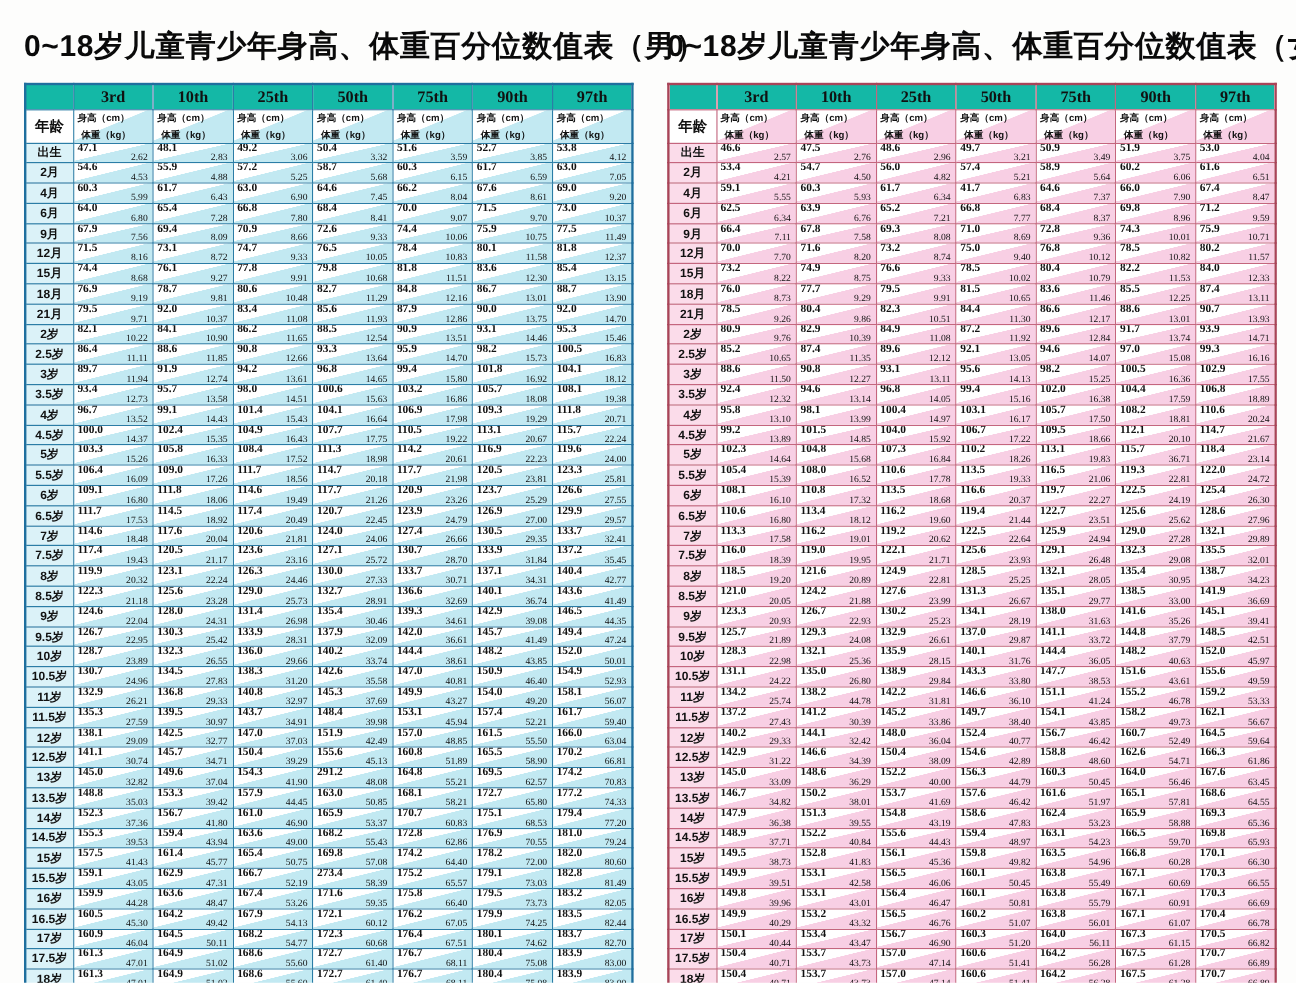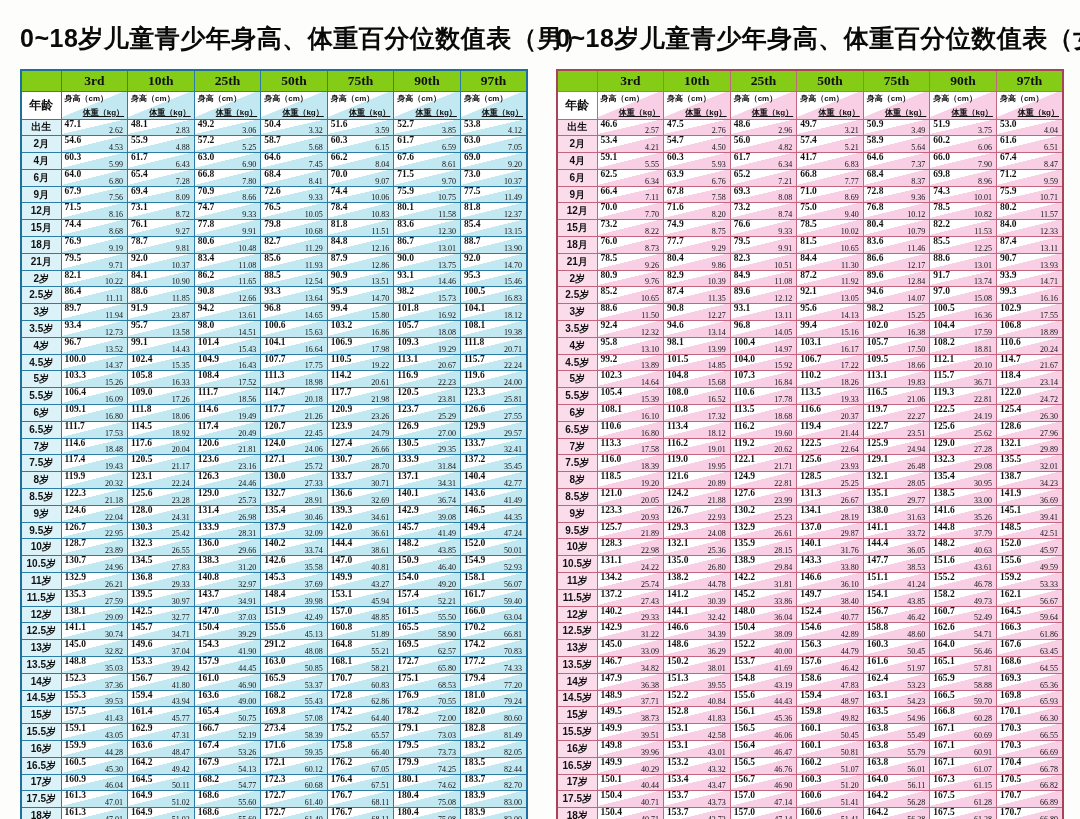--- a/index.html
+++ b/index.html
@@ -8,29 +8,29 @@
   .page { display:flex; gap:28px; padding:14px 16px 0 20px; }
   .panel { width:508px; }
   .panel h1 { text-align:center; font-size:25px; font-weight:bold; letter-spacing:0.5px;
               color:#0a0a0a; margin:8px 0 14px 0; white-space:nowrap; }
   table { border-collapse:collapse; table-layout:fixed; width:100%; }
   .boys  { --outer:#1f6f9e; --grid:#2b7da6; --diag:#c2e9f2; --agebg:#dbf2f8; }
   .girls { --outer:#a84458; --grid:#c4657e; --diag:#f8cfe4; --agebg:#fbdcea; }
   table { border:2px solid var(--outer); }
   th, td { border:1px solid var(--grid); overflow:hidden; }
   col.agecol { width:40px; }
-  thead tr.pct th { height:21px; background:#84cc16; font-family:"Liberation Serif", serif;
+  thead tr.pct th { height:21px; background:#14b8a6; font-family:"Liberation Serif", serif;
                     font-size:13.5px; font-weight:bold; text-align:center; }
   thead tr.unit th { height:27px; }
   th.corner { background:#fff; }
   th.agehead { background:#fff; font-size:12px; font-weight:bold; text-align:center;margin-top:22px; }
   .unitcell { position:relative; width:100%; height:27px;
               background:linear-gradient(to bottom right, #ffffff 46%, var(--diag) 47%); }
   .unitcell .uh { position:absolute; top:1px; left:3px; font-size:8px; font-weight:bold; }
-  .unitcell .uw { position:absolute; bottom:1px; right:3px; font-size:8px; font-weight:bold;text-decoration:underline; }
+  .unitcell .uw { position:absolute; bottom:1px; right:18px; font-size:8px; font-weight:bold; }
   td.age { height:15.8px; background:var(--agebg); font-size:10px; font-weight:bold;
            text-align:center; vertical-align:middle; }
   td.val { height:15.8px; padding:0; }
   .cell { position:relative; width:100%; height:15.8px;
           background:linear-gradient(to bottom right, #ffffff 46%, var(--diag) 47%); }
   .cell .hv { position:absolute; top:-1px; left:3px; font-family:"Liberation Serif", serif;
               font-size:9.5px; font-weight:bold; line-height:10px; }
   .cell .wv { position:absolute; bottom:0; right:4px; font-family:"Liberation Serif", serif;
               font-size:8px; line-height:8px; }
 </style>
@@ -609,21 +609,21 @@
             <td class="age">3岁</td>
             <td class="val">
               <div class="cell">
                 <span class="hv">89.7</span>
                 <span class="wv">11.94</span>
               </div>
             </td>
             <td class="val">
               <div class="cell">
                 <span class="hv">91.9</span>
-                <span class="wv">23.87</span>
+                <span class="wv">12.74</span>
               </div>
             </td>
             <td class="val">
               <div class="cell">
                 <span class="hv">94.2</span>
                 <span class="wv">13.61</span>
               </div>
             </td>
             <td class="val">
               <div class="cell">

